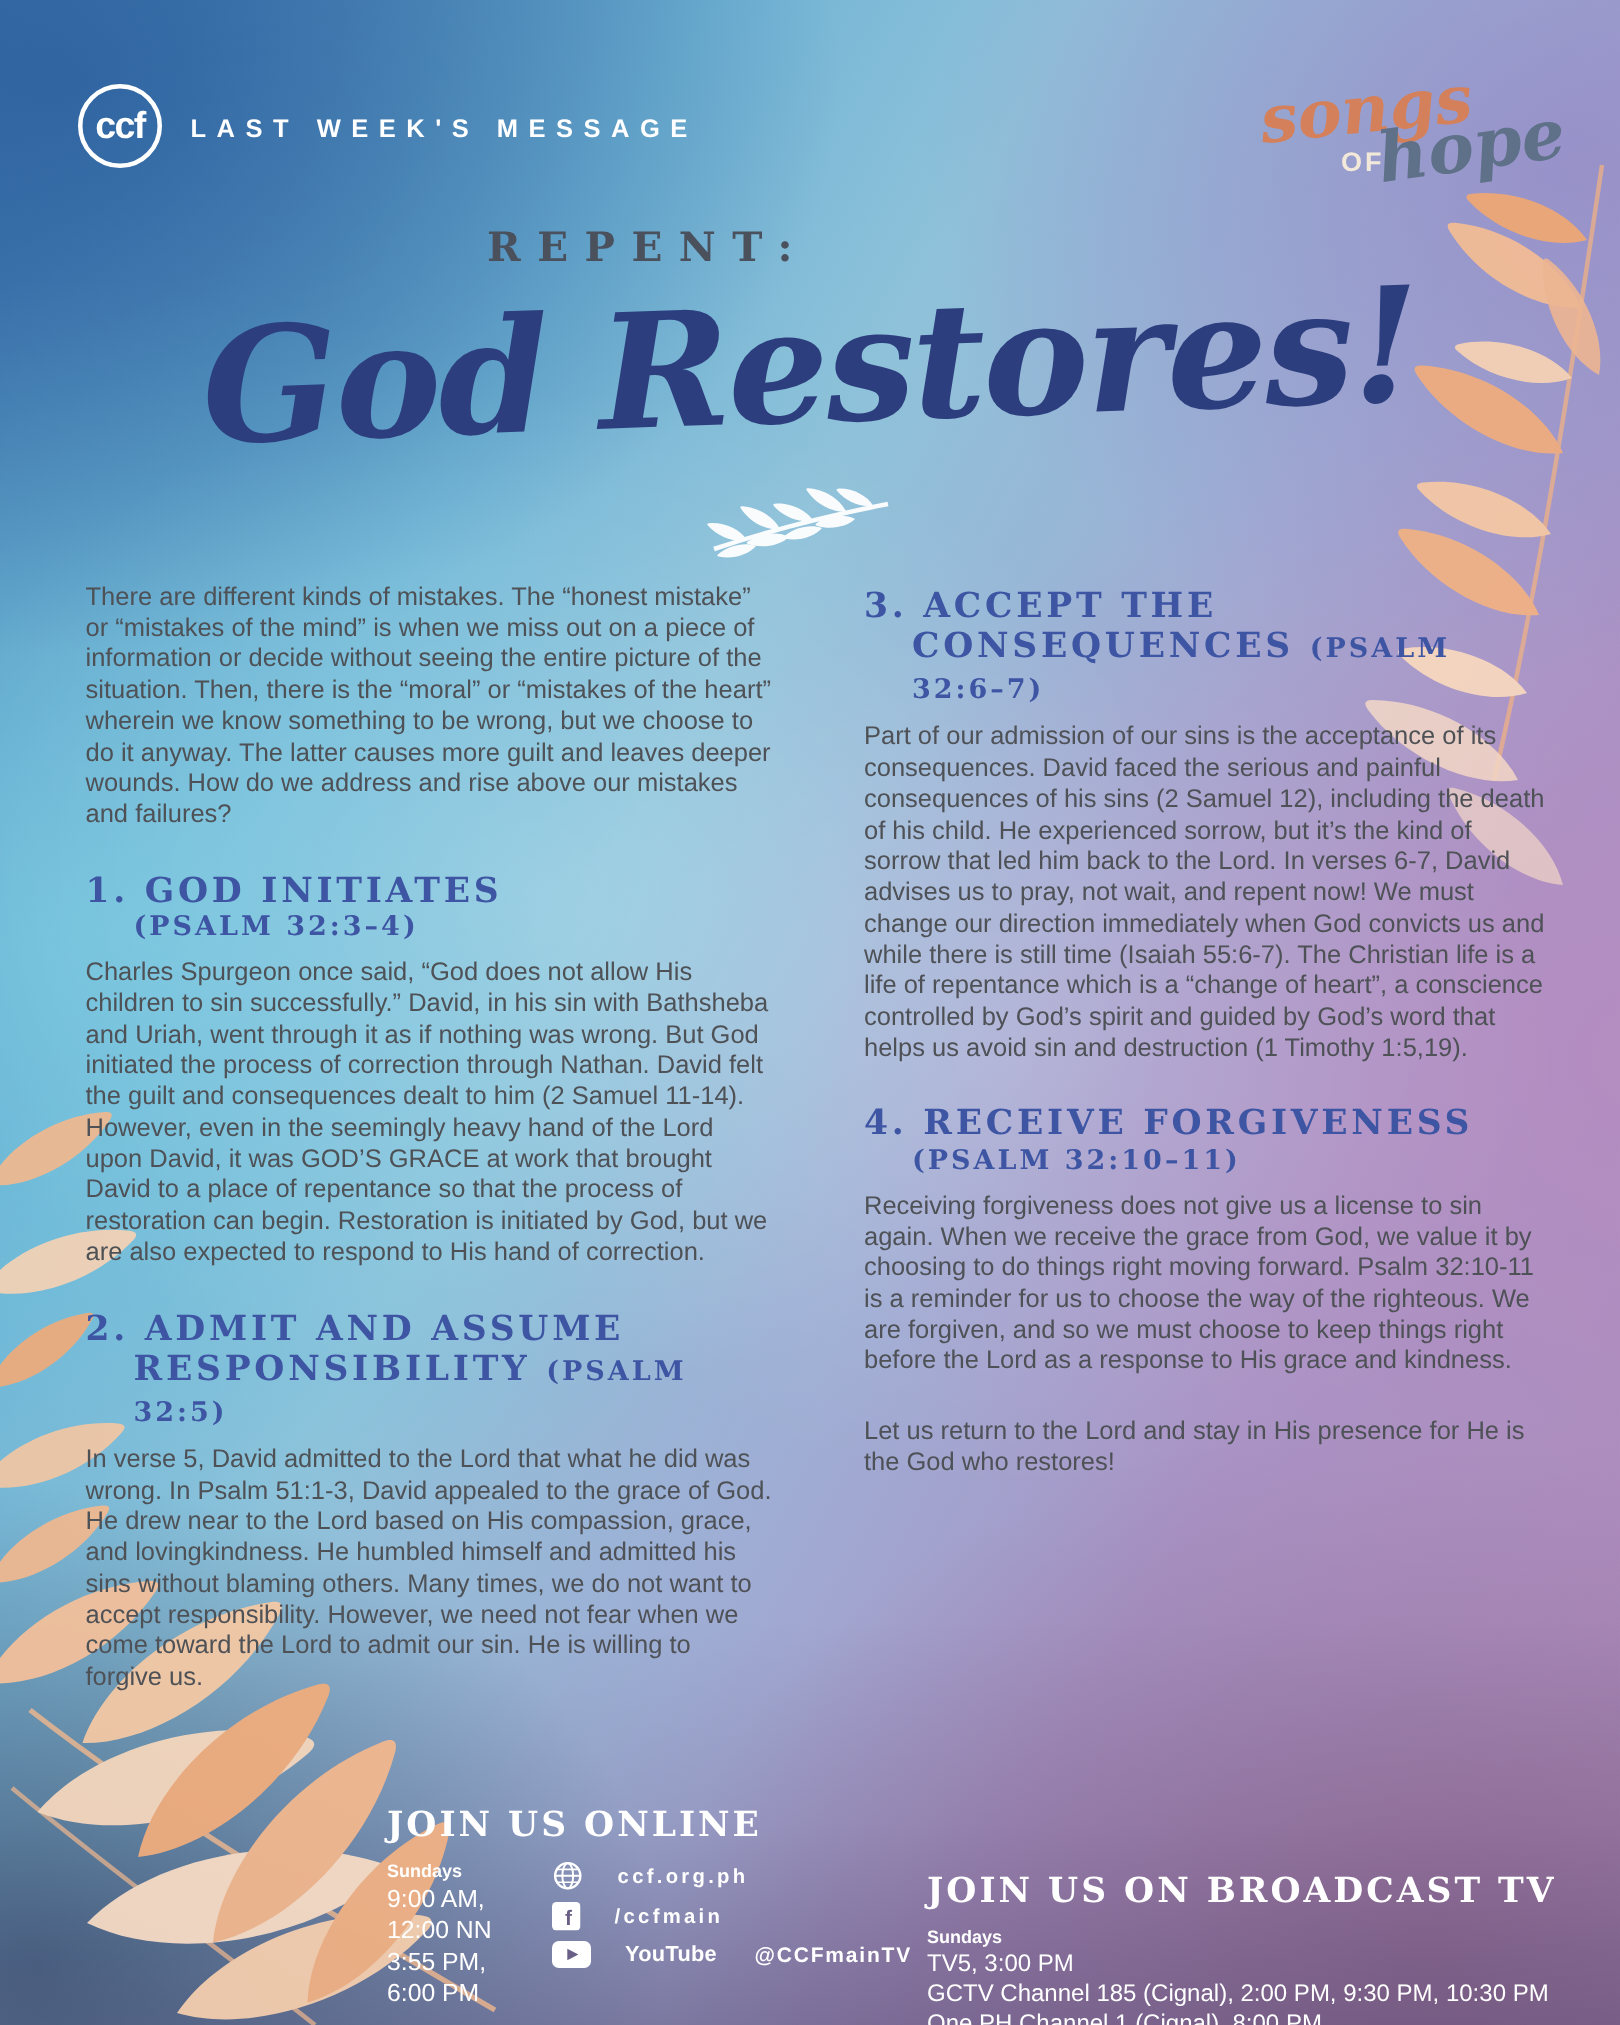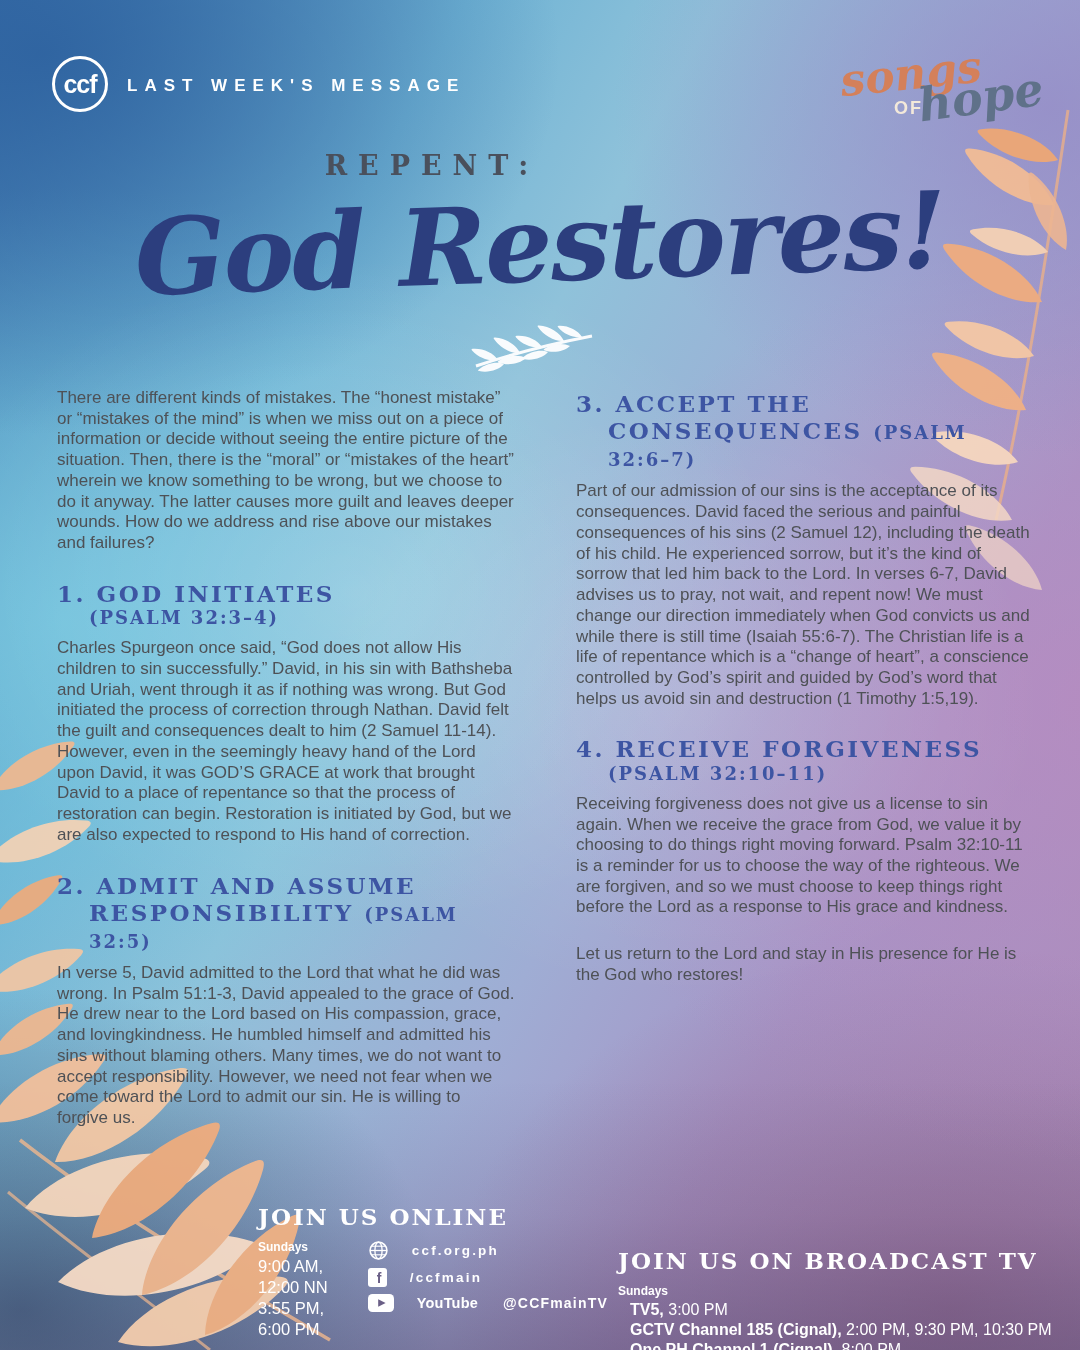--- a/index.html
+++ b/index.html
@@ -68,21 +68,21 @@
   .join-online{left:258px;top:1203px;width:350px;}
   .join-tv{left:618px;top:1247px;width:440px;}
   .online-cols{display:flex;gap:34px;}
   .day{font-weight:bold;font-size:12px;margin-bottom:2px;}
   .time-line{font-size:16.5px;line-height:1.28;}
   .link-row{display:flex;align-items:center;gap:23px;margin-bottom:7px;}
   .link-label{font-size:13.5px;font-weight:bold;letter-spacing:2.2px;}
   .yt-brand{font-size:14.5px;font-weight:bold;letter-spacing:0.2px;margin-right:2px;}
   .yt-label{font-size:14px;font-weight:bold;letter-spacing:1.2px;}
   .tv-line{font-size:16px;line-height:1.24;}
-  .tv-line .b{font-weight:bold;margin-left:12px;}
+  .tv-line .b{font-weight:normal;}
 </style>
 </head>
 <body>
 
 <div class="canvas">
 
   <svg class="leaves" viewBox="0 0 1080 1350" xmlns="http://www.w3.org/2000/svg">
     <defs>
       <path id="leafShape" d="M0 0 C22 -16, 62 -18, 92 -3 C96 -1, 96 1, 92 3 C62 18, 22 16, 0 0 Z"></path>
     </defs>

